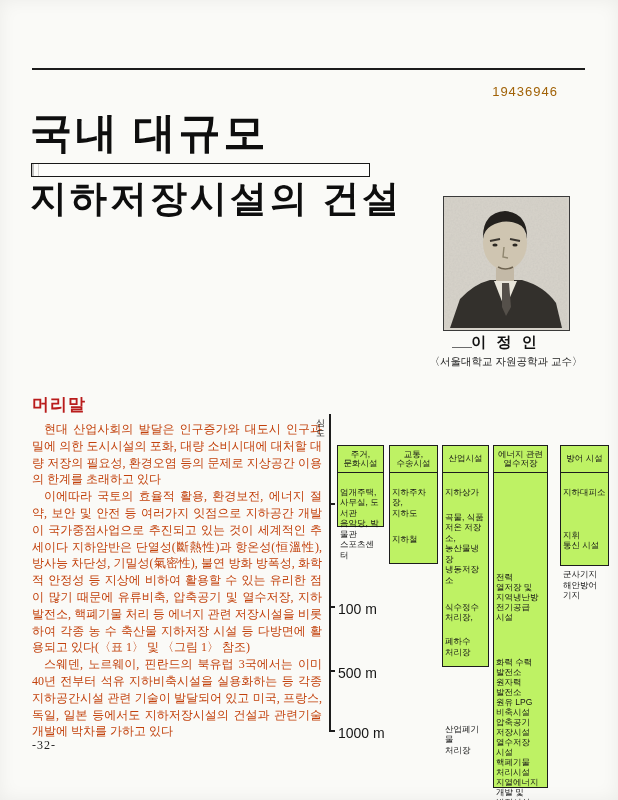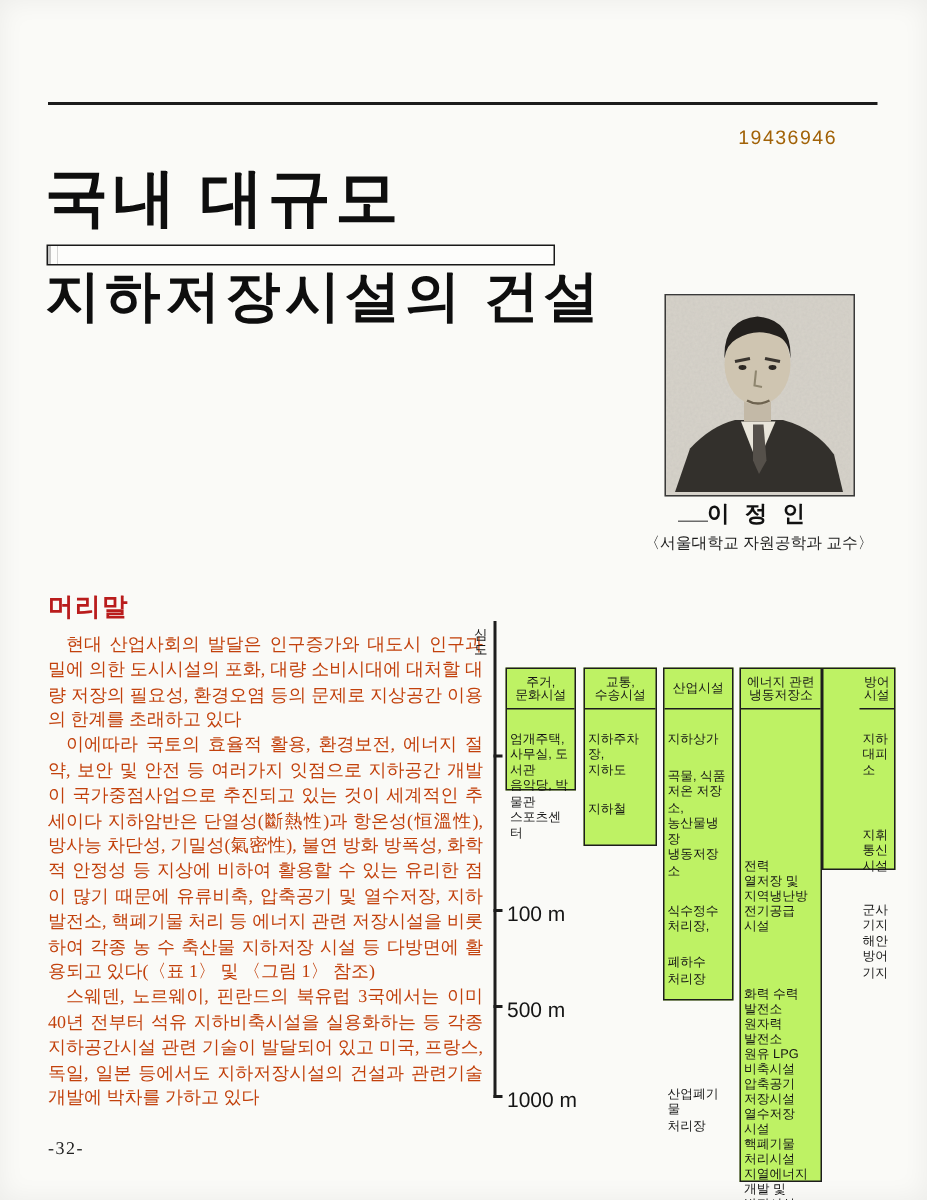--- a/index.html
+++ b/index.html
@@ -29,21 +29,21 @@
                letter-spacing:3px;color:#111;font-family:"Liberation Sans","DejaVu Sans",sans-serif;}
   #author-affiliation{left:418px;top:355px;width:176px;text-align:center;font-size:10.5px;color:#1c1c1c;
                font-family:"Liberation Sans","DejaVu Sans",sans-serif;}
 
   
   #section-heading{left:32px;top:393px;font-size:17px;font-weight:bold;color:#b91c1c;
                font-family:"Liberation Sans","DejaVu Sans",sans-serif;letter-spacing:1px;}
   #body-text{left:32px;top:421px;width:290px;font-size:12px;line-height:16.8px;color:#c2410c;
              text-align:justify;}
   #body-text p{margin:0;text-indent:1em;}
-  #page-number{left:32px;top:738px;font-size:12px;color:#222;letter-spacing:1px;margin-top:20px;}
+  #page-number{left:32px;top:738px;font-size:12px;color:#222;letter-spacing:1px;}
 
   
   #figure{left:316px;top:388px;width:296px;height:400px;
           font-family:"Liberation Sans","DejaVu Sans",sans-serif;color:#151515;}
   #figure-title{left:2px;top:6px;font-size:10px;font-weight:bold;letter-spacing:0.5px;white-space:nowrap;}
   #depth-axis-label{left:0px;top:30px;width:11px;font-size:9px;line-height:10px;word-break:break-all;}
   #depth-axis-line{left:13px;top:26px;width:1.5px;height:318px;background:#1d1d1d;}
   .tick{left:13px;width:6px;height:1.5px;background:#1d1d1d;}
   .tick-label{left:22px;font-size:14px;white-space:nowrap;}
   .fig-col{top:26px;border:1.5px solid #1d1d1d;background:#bef264;box-sizing:border-box;margin-top:31px;}
@@ -147,21 +147,21 @@
 처리장,</span>
         <span class="fig-item" style="margin-top:3px;">폐하수
 처리장</span>
         <span class="fig-item" style="margin-top:56px;">산업폐기물
 처리장</span>
       </div>
     </div>
 
     <div class="abs fig-col" id="col4" style="left:177px;width:55px;height:343px;">
       <div class="fig-col-header">에너지 관련
-냉동저장소</div>
+열수저장</div>
       <div class="fig-col-body">
         <span class="fig-item" style="margin-top:86px;">전력
 열저장 및
 지역냉난방
 전기공급
 시설</span>
         <span class="fig-item" style="margin-top:25px;">화력  수력
 발전소
 원자력
 발전소
@@ -172,21 +172,21 @@
 열수저장
 시설
 핵폐기물
 처리시설
 지열에너지
 개발 및
 발전시설</span>
       </div>
     </div>
 
-    <div class="abs fig-col" id="col5" style="left:232px;width:49px;height:135px;padding-left:24px;">
+    <div class="abs fig-col" id="col5" style="left:244px;width:49px;height:121px;">
       <div class="fig-col-header">방어 시설</div>
       <div class="fig-col-body">
         <span class="fig-item">지하대피소</span>
         <span class="fig-item" style="margin-top:22px;">지휘
 통신 시설</span>
         <span class="fig-item" style="margin-top:8px;">군사기지
 해안방어
 기지</span>
       </div>
     </div>

